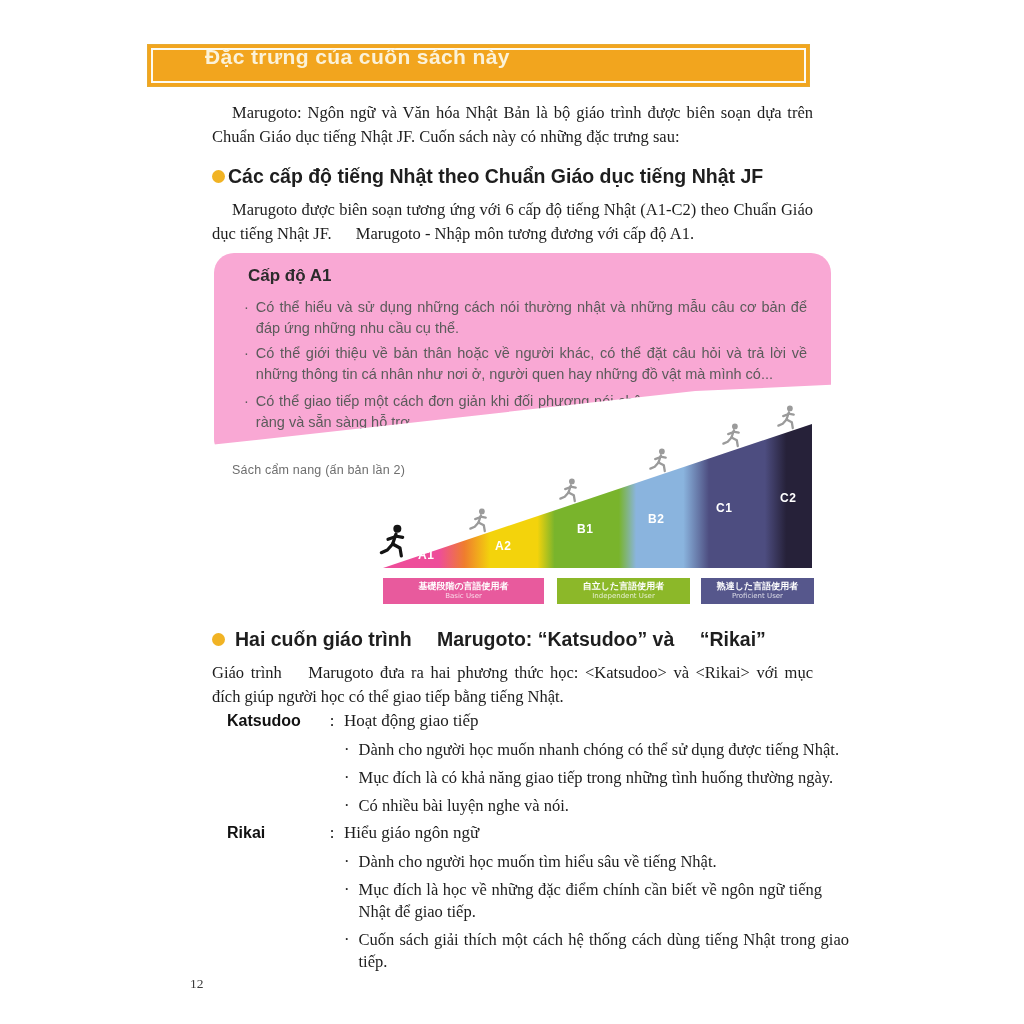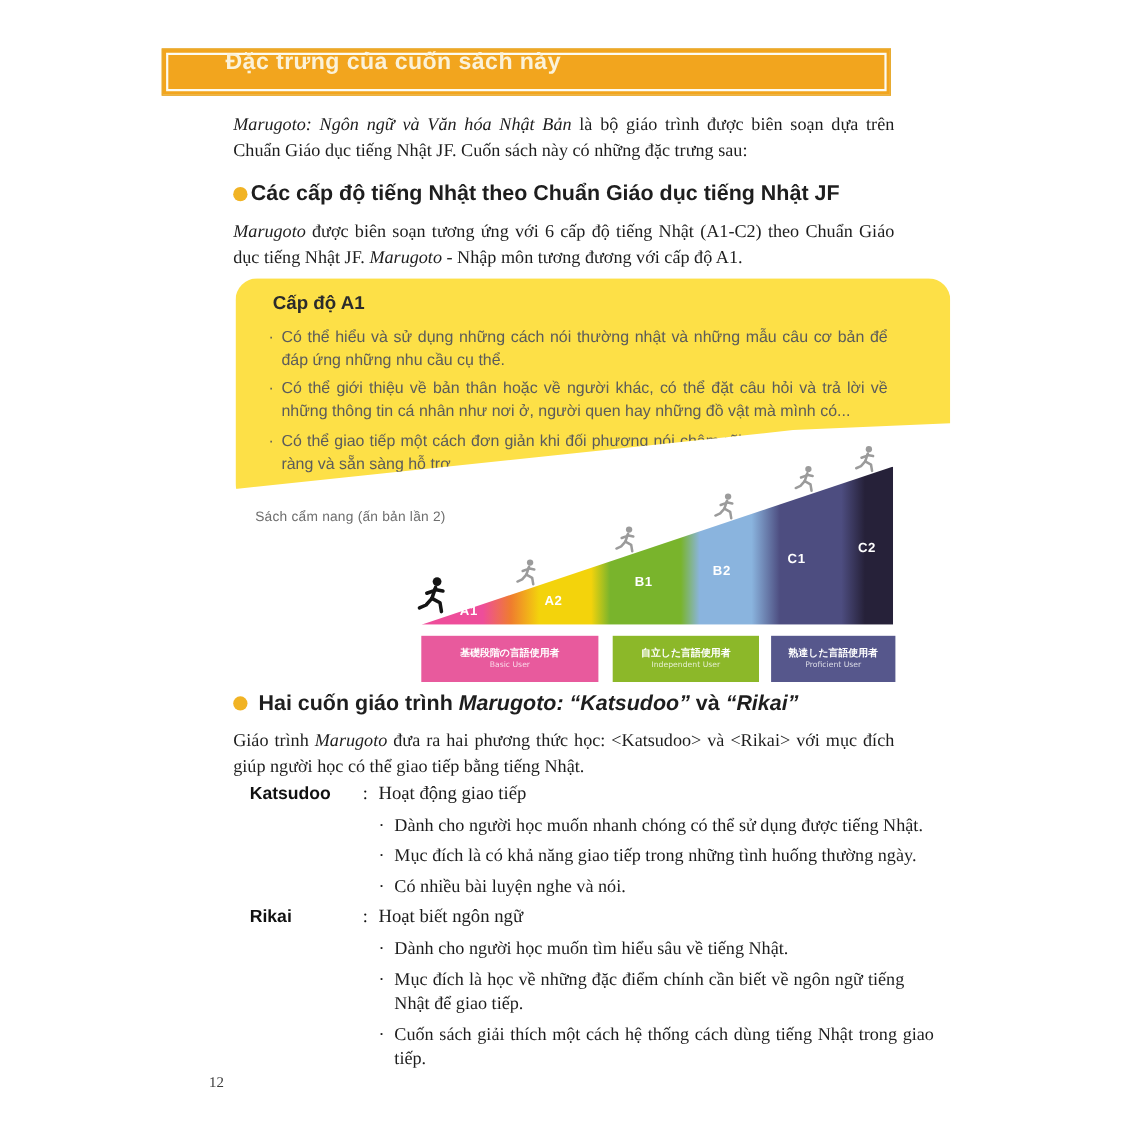--- a/index.html
+++ b/index.html
@@ -17,34 +17,33 @@
   }
   .banner-title{
     margin-left:57px;font-family:"Liberation Sans",sans-serif;
     font-size:21px;font-weight:bold;color:#fbf2d9;letter-spacing:.4px;
   }
   
   .para{
     position:absolute;left:212px;width:601px;font-size:16.5px;line-height:23.5px;
     text-align:justify;color:#1d1d1d;
   }
-  .ital{font-style:italic;}
+  .ital{margin-left:20px;}
   .sec-head{
     position:absolute;left:212px;display:flex;align-items:center;
     font-family:"Liberation Sans",sans-serif;font-weight:bold;font-size:19.5px;color:#1e1e1e;
   }
   .dot{width:13px;height:13px;border-radius:50%;background:#f1b324;flex:0 0 auto;}
   .sec-head .txt{white-space:nowrap;}
   
   .level-box{
     position:absolute;left:214px;top:253px;width:617px;height:206px;
-    background:#fde047;border-radius:20px;
+    background:#f9a8d4;border-radius:20px;
     clip-path:polygon(0 0,100% 0,100% 64%,78% 67%,0 93%);
     font-family:"Liberation Sans",sans-serif;
-    padding-left:33px;
   }
   .level-box .bx-title{
     position:absolute;left:34px;top:13px;font-size:17px;font-weight:bold;color:#2b2b2b;
   }
   .bx-bullet{
     position:absolute;display:flex;color:#5b5b5b;font-size:14.5px;line-height:20.5px;
     text-align:justify;
   }
   .bx-bullet .bdot{margin-right:7px;color:#5b5b5b;}
   .src{
@@ -61,21 +60,21 @@
       #79b42c 40%, #79b42c 55%, #8ab4de 59%, #8ab4de 70%,
       #4d4d80 76%, #4d4d80 89%, #262139 94%, #262139 100%);
   }
   .lvl{
     position:absolute;font-family:"Liberation Sans",sans-serif;font-weight:bold;
     font-size:12px;color:#ffffff;letter-spacing:.5px;
   }
   .runner{position:absolute;}
   .runner svg{display:block;width:100%;height:100%;}
   .bar{
-    position:absolute;top:578px;height:42px;display:flex;flex-direction:column;
+    position:absolute;top:578px;height:26px;display:flex;flex-direction:column;
     align-items:center;justify-content:center;font-family:"DejaVu Sans","Liberation Sans",sans-serif;
   }
   .bar .ja{font-size:9px;font-weight:bold;color:#ffffff;line-height:11px;}
   .bar .en{font-size:7px;color:rgba(255,255,255,.78);line-height:9px;}
   
   .methods{position:absolute;left:227px;top:711px;width:596px;font-size:16.5px;}
   .m-head{display:flex;align-items:baseline;margin-bottom:8px;}
   .m-name{
     font-family:"Liberation Sans",sans-serif;font-weight:bold;font-size:16px;
     width:93px;text-align:left;color:#111;
@@ -225,21 +224,21 @@
       <div class="m-bullet">
         <span class="bdot">·</span>
         <span>Có nhiều bài luyện nghe và nói.</span>
       </div>
     </div>
 
     <div class="rikai-block">
       <div class="m-head">
         <span class="m-name">Rikai</span>
         <span class="m-colon">:</span>
-        <span class="m-sum">Hoạt biết ngôn ngữ</span>
+        <span class="m-sum">Hiểu giáo ngôn ngữ</span>
       </div>
       <div class="m-bullets">
         <div class="m-bullet">
           <span class="bdot">·</span>
           <span>Dành cho người học muốn tìm hiểu sâu về tiếng Nhật.</span>
         </div>
         <div class="m-bullet narrow">
           <span class="bdot">·</span>
           <span>Mục đích là học về những đặc điểm chính cần biết về ngôn ngữ tiếng Nhật để giao tiếp.</span>
         </div>

